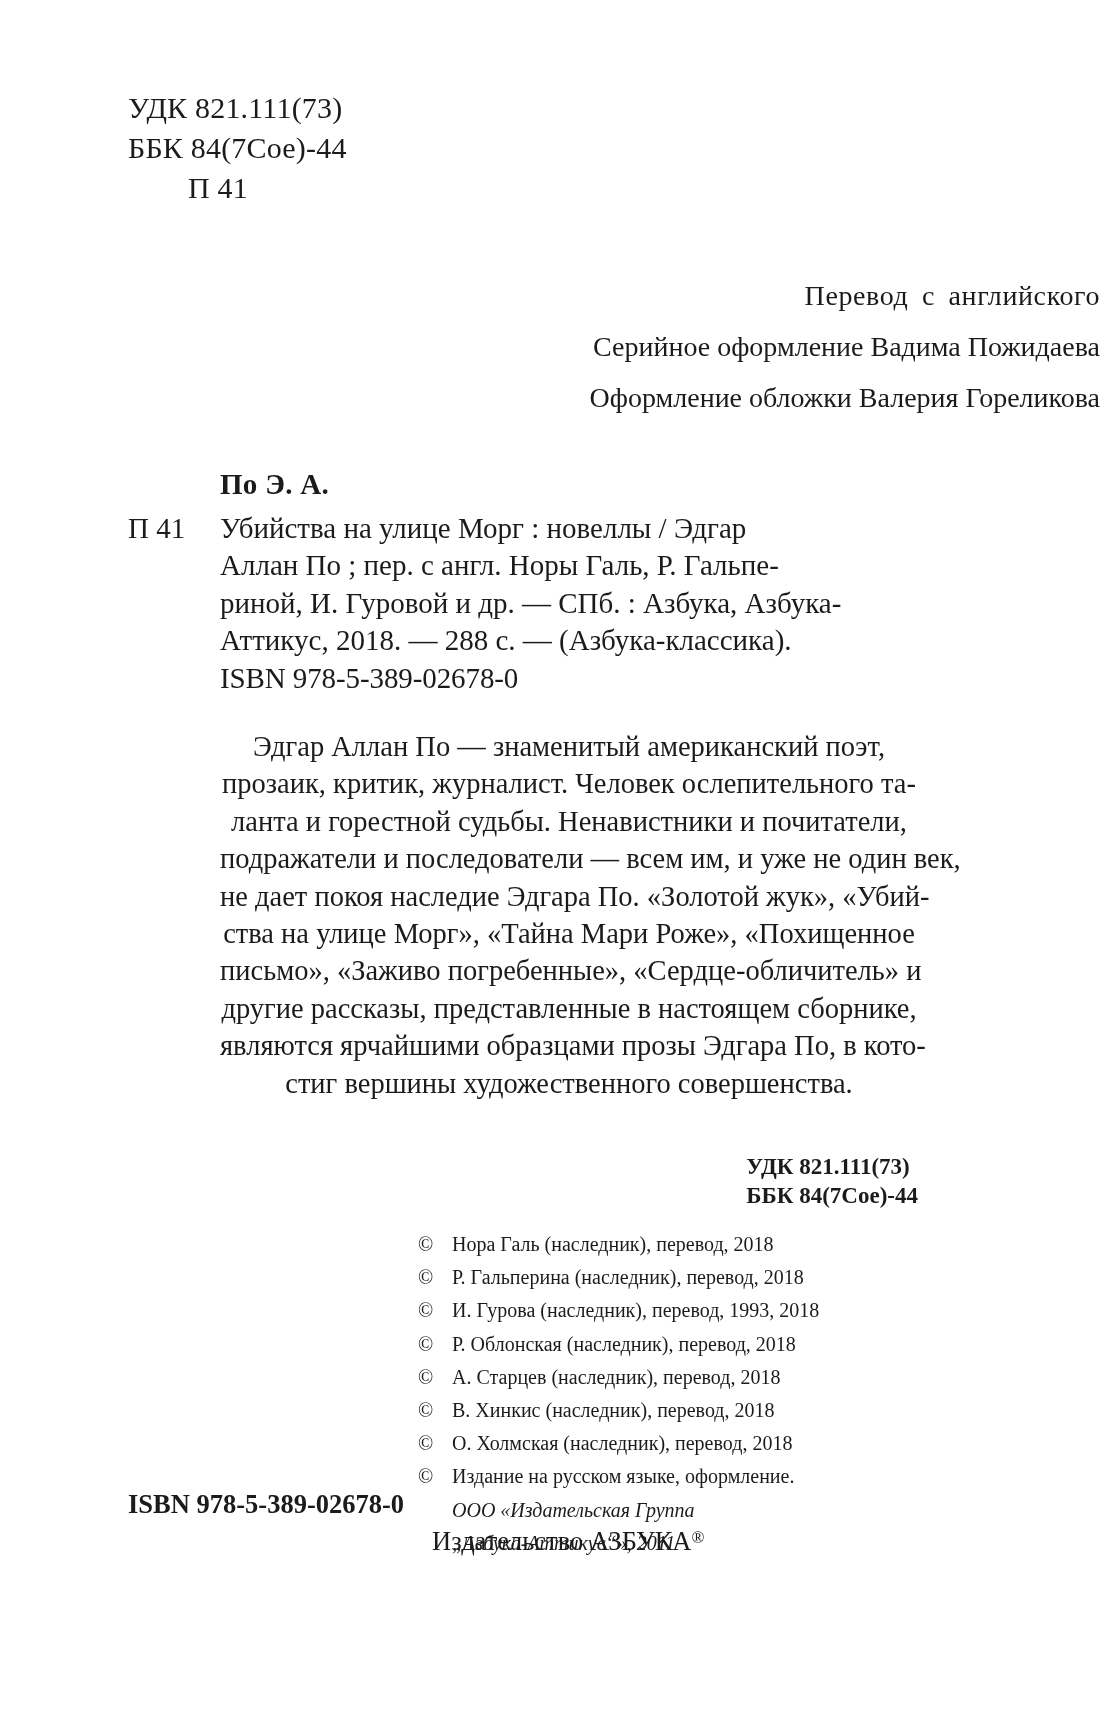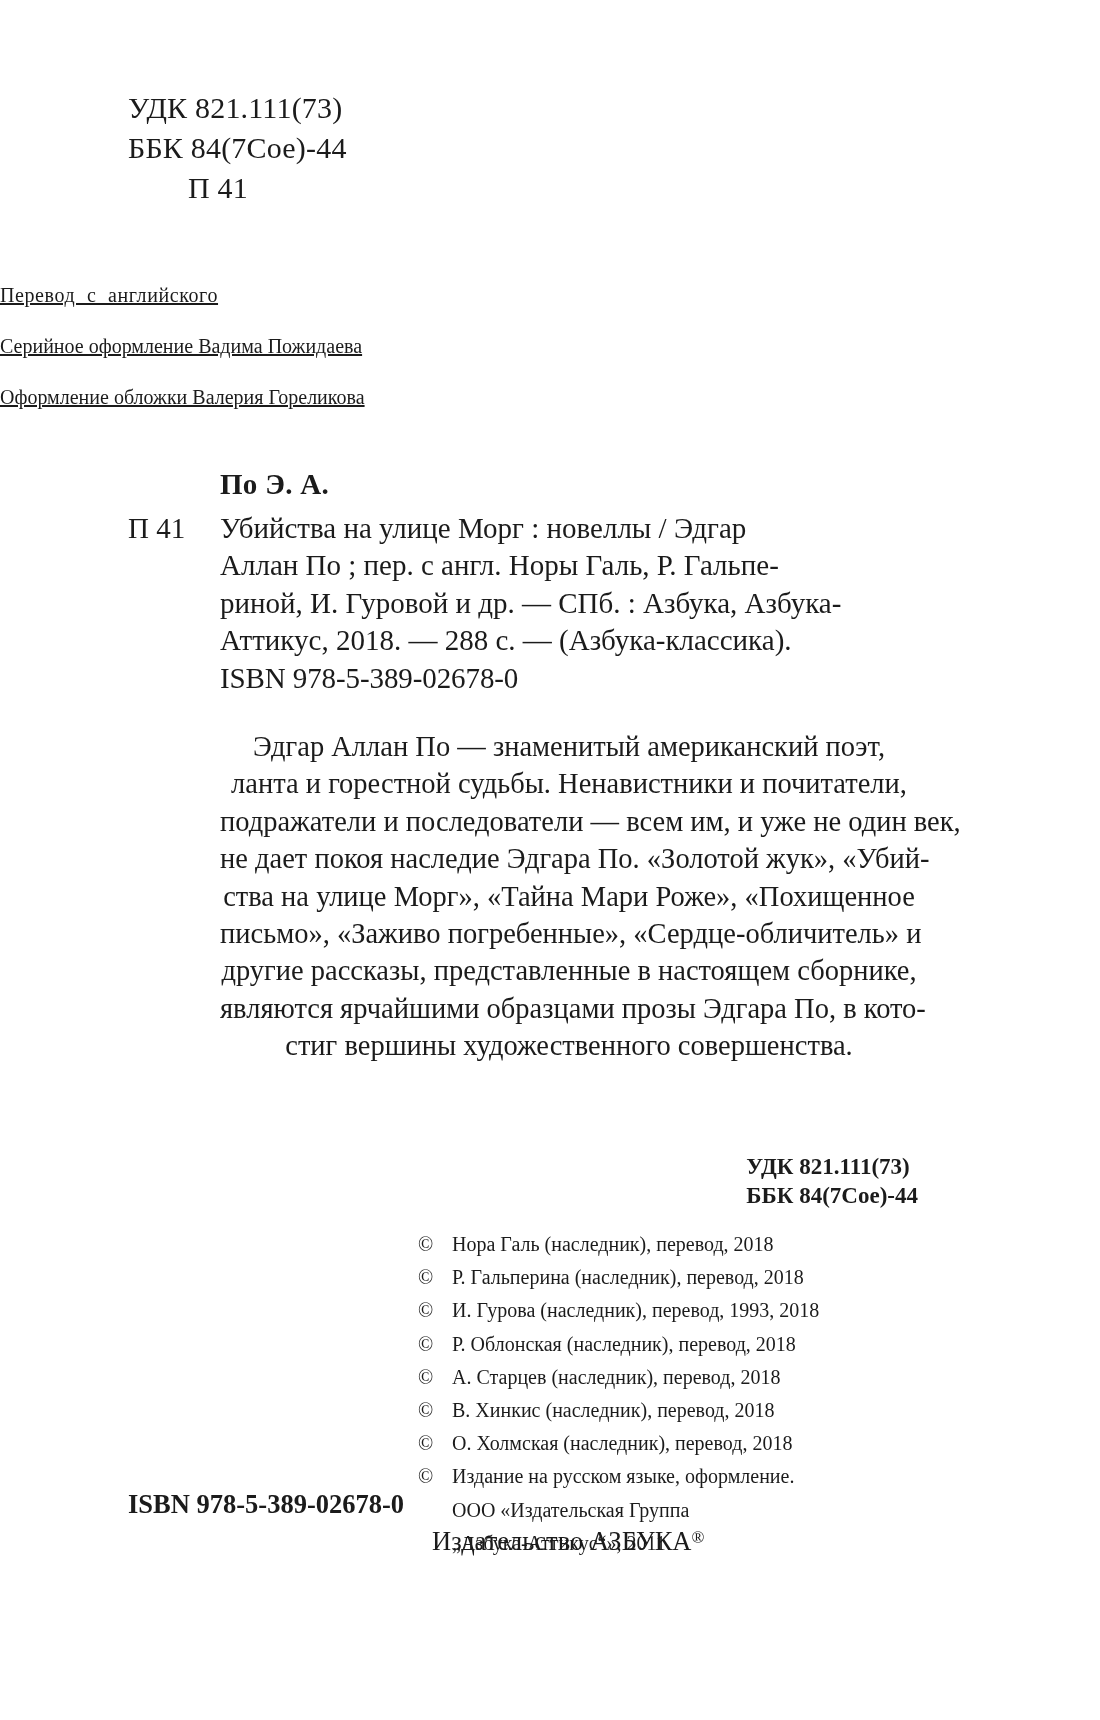--- a/index.html
+++ b/index.html
@@ -33,24 +33,23 @@
   }
   .class-block .line { white-space: pre; }
   .class-block .line.indent { padding-left: 60px; }
 
   
   .credits {
     position: absolute;
     left: 0;
     top: 270px;
     width: 1100px;
-    text-align: left;
-    font-size: 20px;
+    text-align: right;
+    font-size: 28px;
     line-height: 51px;
-    text-decoration: underline;
   }
   .credits .spaced { letter-spacing: 0.6px; word-spacing: 6px; }
 
   
   .biblio {
     position: absolute;
     left: 128px;
     top: 466px;
     width: 790px;
     font-size: 29px;
@@ -125,20 +124,21 @@
     white-space: nowrap;
   }
   .copyright .sym {
     display: inline-block;
     width: 34px;
   }
   .copyright .cont {
     display: block;
     white-space: nowrap;
     padding-left: 34px;
+    font-style: italic;
   }
 
   
   .footer-isbn {
     position: absolute;
     left: 128px;
     top: 1489px;
     font-weight: bold;
     font-size: 26.5px;
     white-space: nowrap;
@@ -181,20 +181,21 @@
         <span class="l">Аллан По ; пер. с англ. Норы Галь, Р. Гальпе-</span>
         <span class="l">риной, И. Гуровой и др. — СПб. : Азбука, Азбука-</span>
         <span class="l">Аттикус, 2018. — 288 с. — (Азбука-классика).</span>
       </div>
       <div class="biblio-isbn">ISBN 978-5-389-02678-0</div>
     </div>
   </div>
 
   <div class="annotation">
     <span class="l first">Эдгар Аллан По — знаменитый американский поэт,</span>
+    <span class="l">прозаик, критик, журналист. Человек ослепительного та-</span>
     <span class="l">ланта и горестной судьбы. Ненавистники и почитатели,</span>
     <span class="l">подражатели и последователи — всем им, и уже не один век,</span>
     <span class="l">не дает покоя наследие Эдгара По. «Золотой жук», «Убий-</span>
     <span class="l">ства на улице Морг», «Тайна Мари Роже», «Похищенное</span>
     <span class="l">письмо», «Заживо погребенные», «Сердце-обличитель» и</span>
     <span class="l">другие рассказы, представленные в настоящем сборнике,</span>
     <span class="l">являются ярчайшими образцами прозы Эдгара По, в кото-</span>
     <span class="l">стиг вершины художественного совершенства.</span>
   </div>
 

